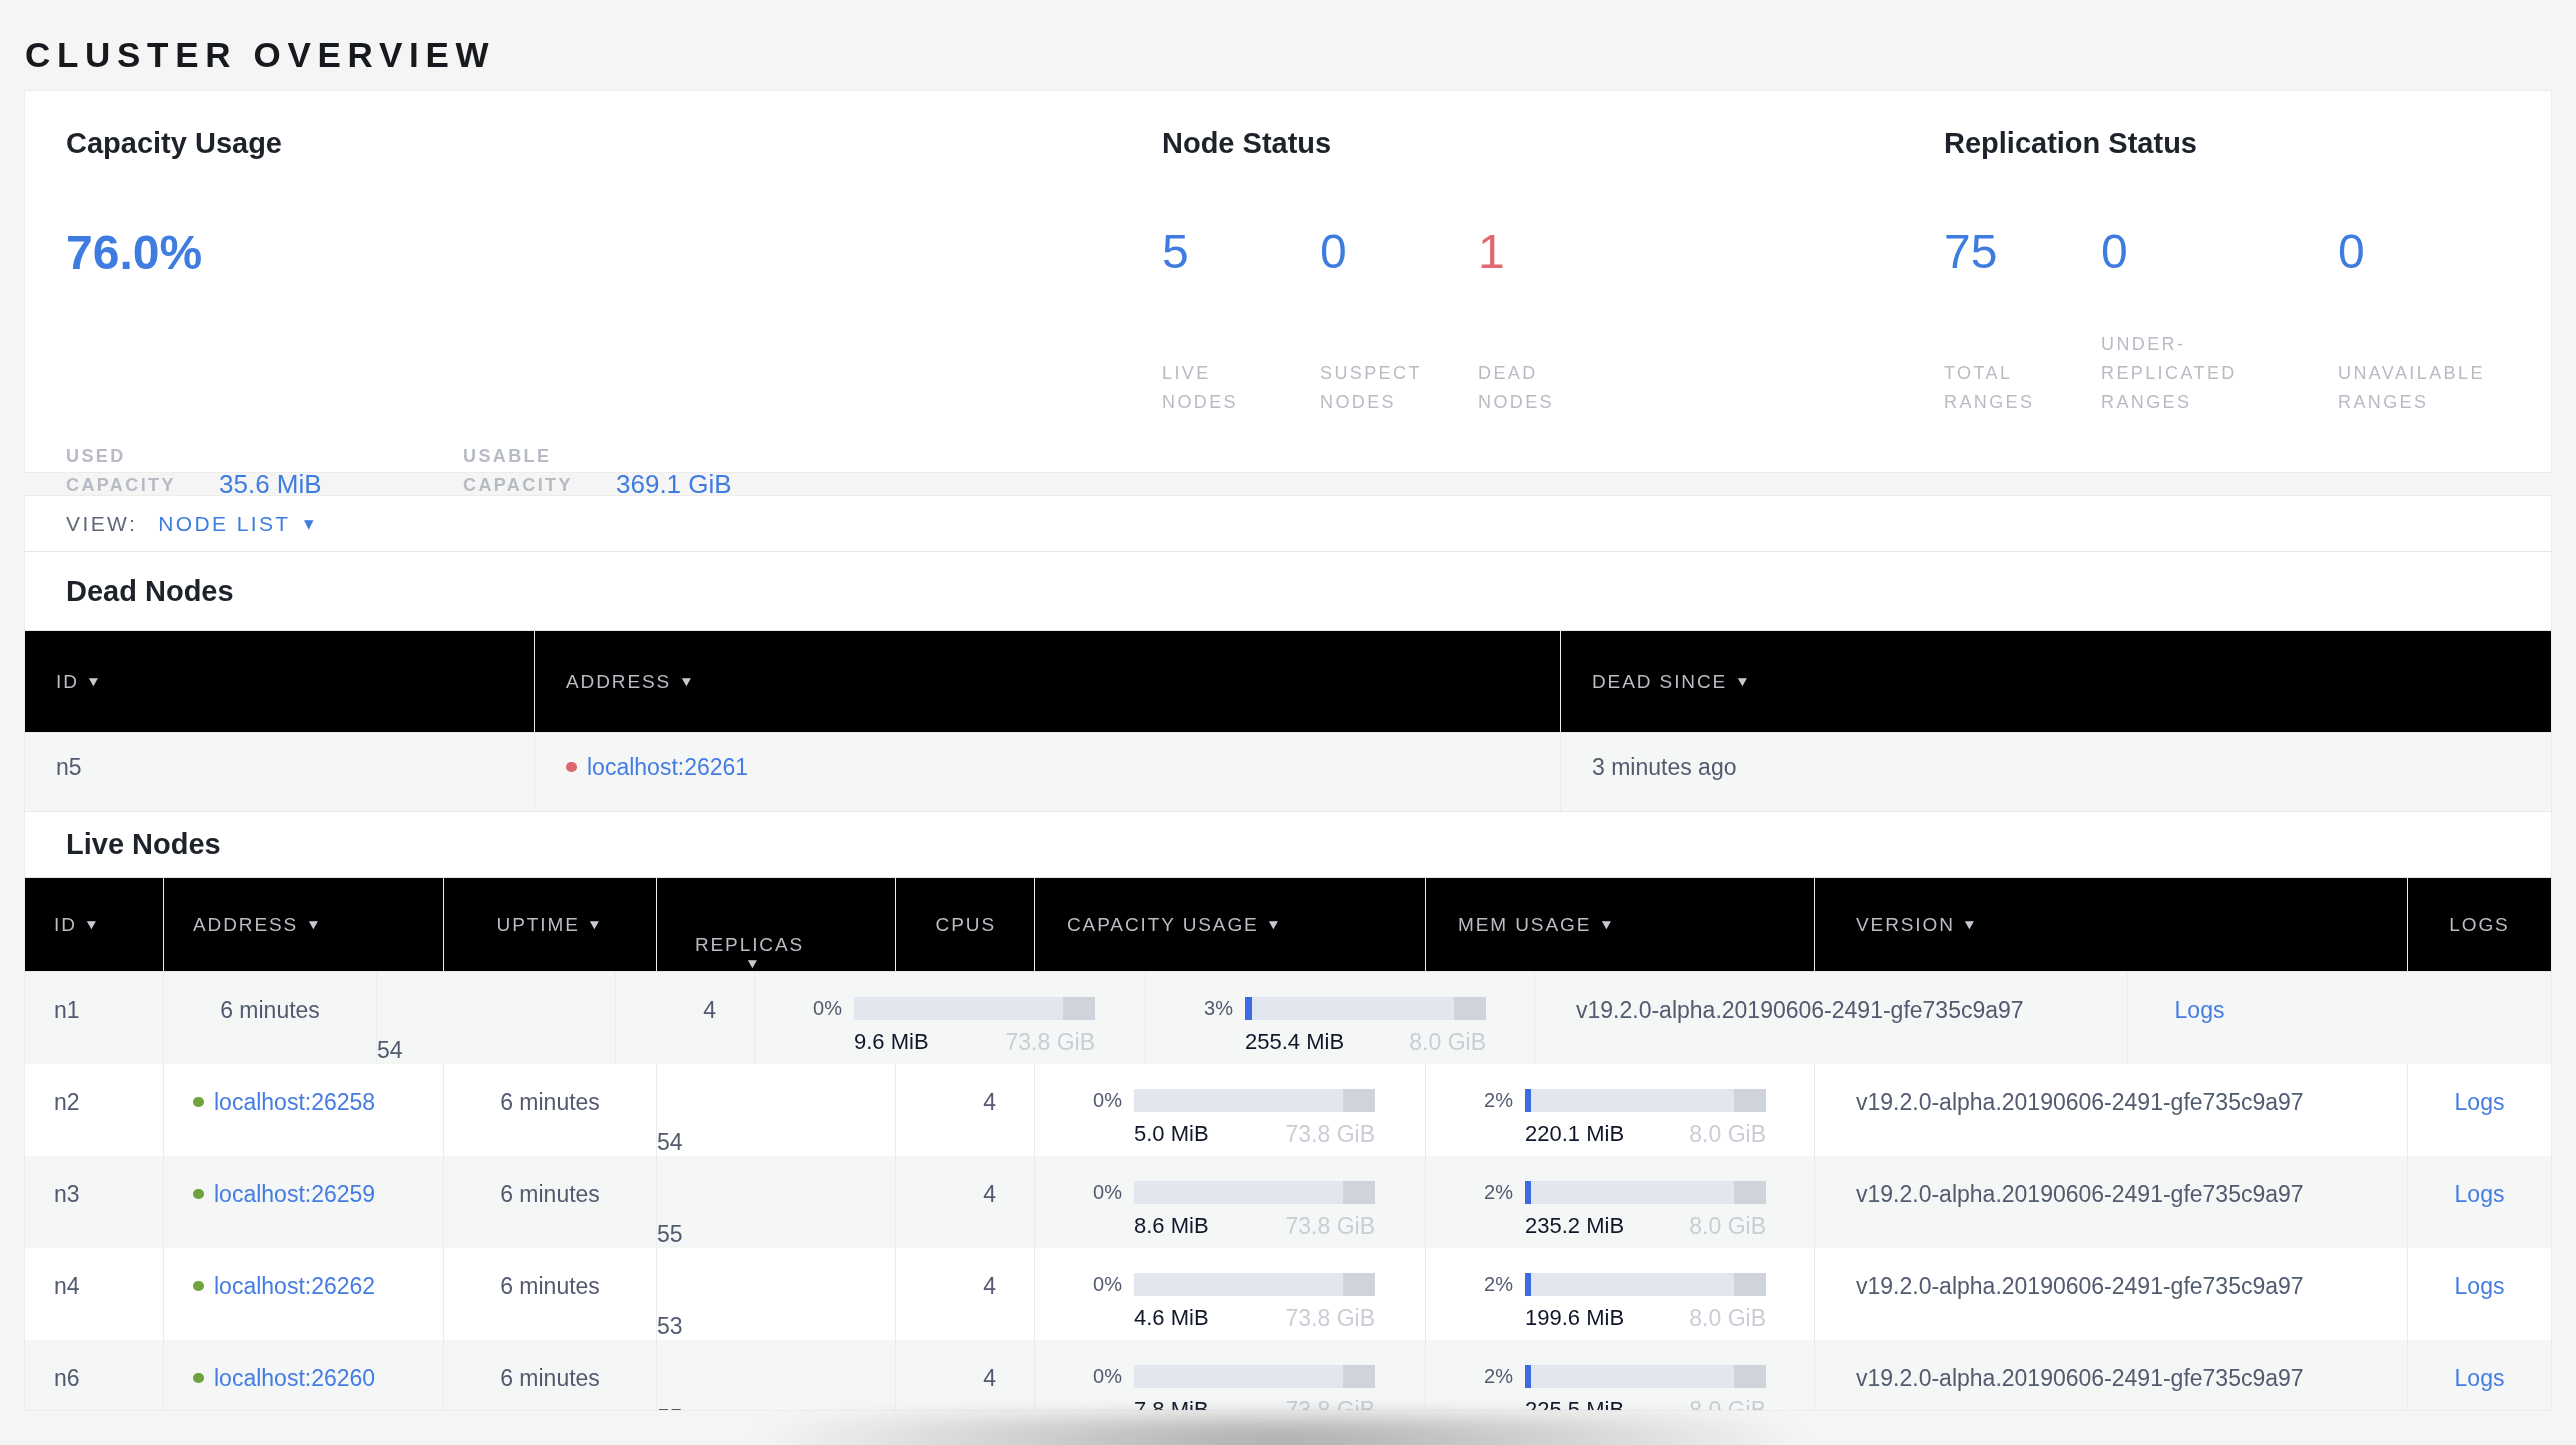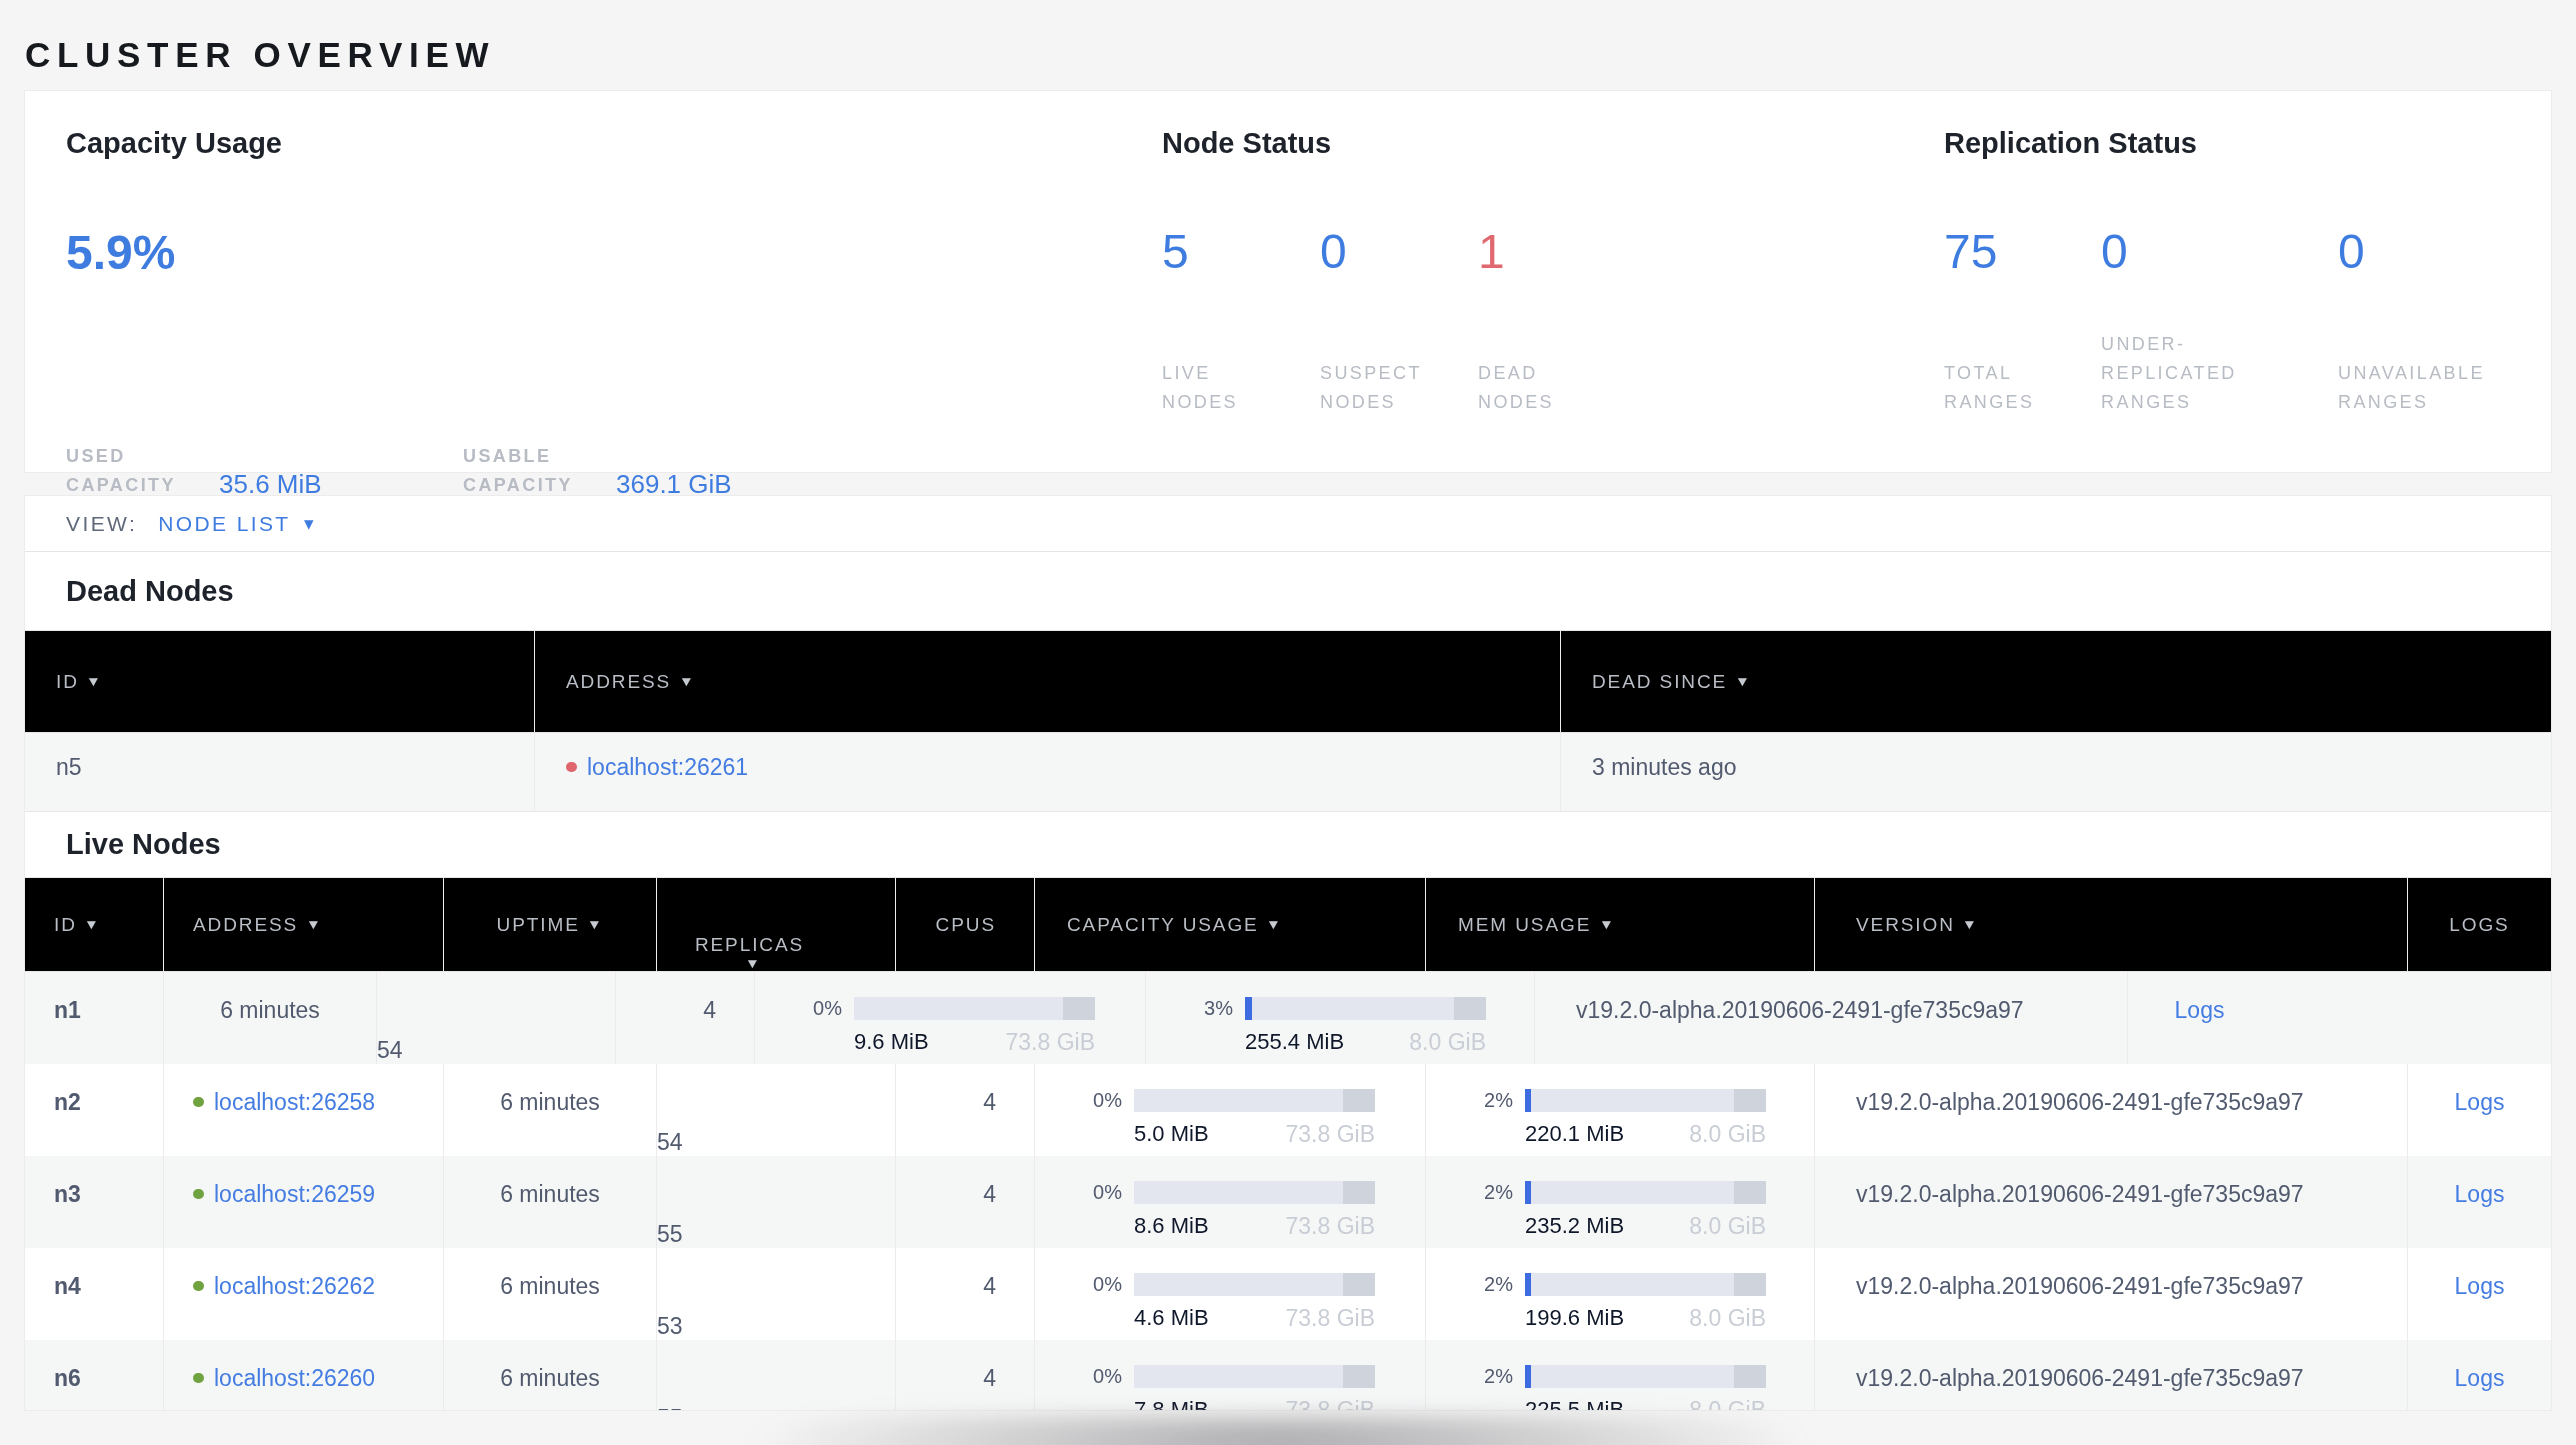--- a/index.html
+++ b/index.html
@@ -60,21 +60,21 @@
   .live-body .tr:nth-child(odd){background:#f5f6f6;}
   .live-body .tr:nth-child(even){background:#ffffff;}
   .c0{width:139px;} .c1{width:280px;} .c2{width:213px;} .c3{width:239px;flex-direction:column;} .c4{width:139px;}
   .c5{width:391px;} .c6{width:389px;} .c7{width:593px;} .c8{width:143px;border-right:none !important;}
   .th.c0{padding-left:29px;} .th.c1{padding-left:29px;}
   .th.c2{justify-content:center;}
   .th.c3{justify-content:flex-end;padding-right:53px;}
   .th.c4{justify-content:flex-end;padding-right:38px;}
   .th.c5{padding-left:32px;} .th.c6{padding-left:32px;} .th.c7{padding-left:41px;}
   .th.c8{justify-content:center;}
-  .td.c0{padding-left:29px;font-weight:bold;} .td.c1{padding-left:29px;}
+  .td.c0{padding-left:29px;} .td.c1{padding-left:29px;}
   .td.c2{justify-content:center;}
   .td.c3{justify-content:flex-end;padding-right:53px;}
   .td.c4{justify-content:flex-end;padding-right:38px;}
   .td.c7{padding-left:41px;}
   .td.c8{justify-content:center;}
   .link{color:#447ce2;text-decoration:none;cursor:pointer;}
   .dot{width:10.5px;height:10.5px;border-radius:50%;margin-right:10.5px;margin-top:7.6px;flex:0 0 auto;}
   .dot-green{background:#70a33f;}
   .dot-red{background:#e0666e;}
   
@@ -96,21 +96,21 @@
 </style>
 </head>
 <body>
 
 <h1 class="page-title">CLUSTER OVERVIEW</h1>
 
 <section class="card summary-card">
 
   <div class="cap-section">
     <h2 class="section-h cap-title">Capacity Usage</h2>
-    <div class="cap-pct">5.9%</div>
+    <div class="cap-pct">76.0%</div>
     <div class="cap-bottom" style="left:41px">
       <div class="kv-label" style="width:126px">USED CAPACITY</div>
       <div class="kv-value">35.6 MiB</div>
     </div>
     <div class="cap-bottom" style="left:438px">
       <div class="kv-label" style="width:126px">USABLE CAPACITY</div>
       <div class="kv-value">369.1 GiB</div>
     </div>
   </div>
 

